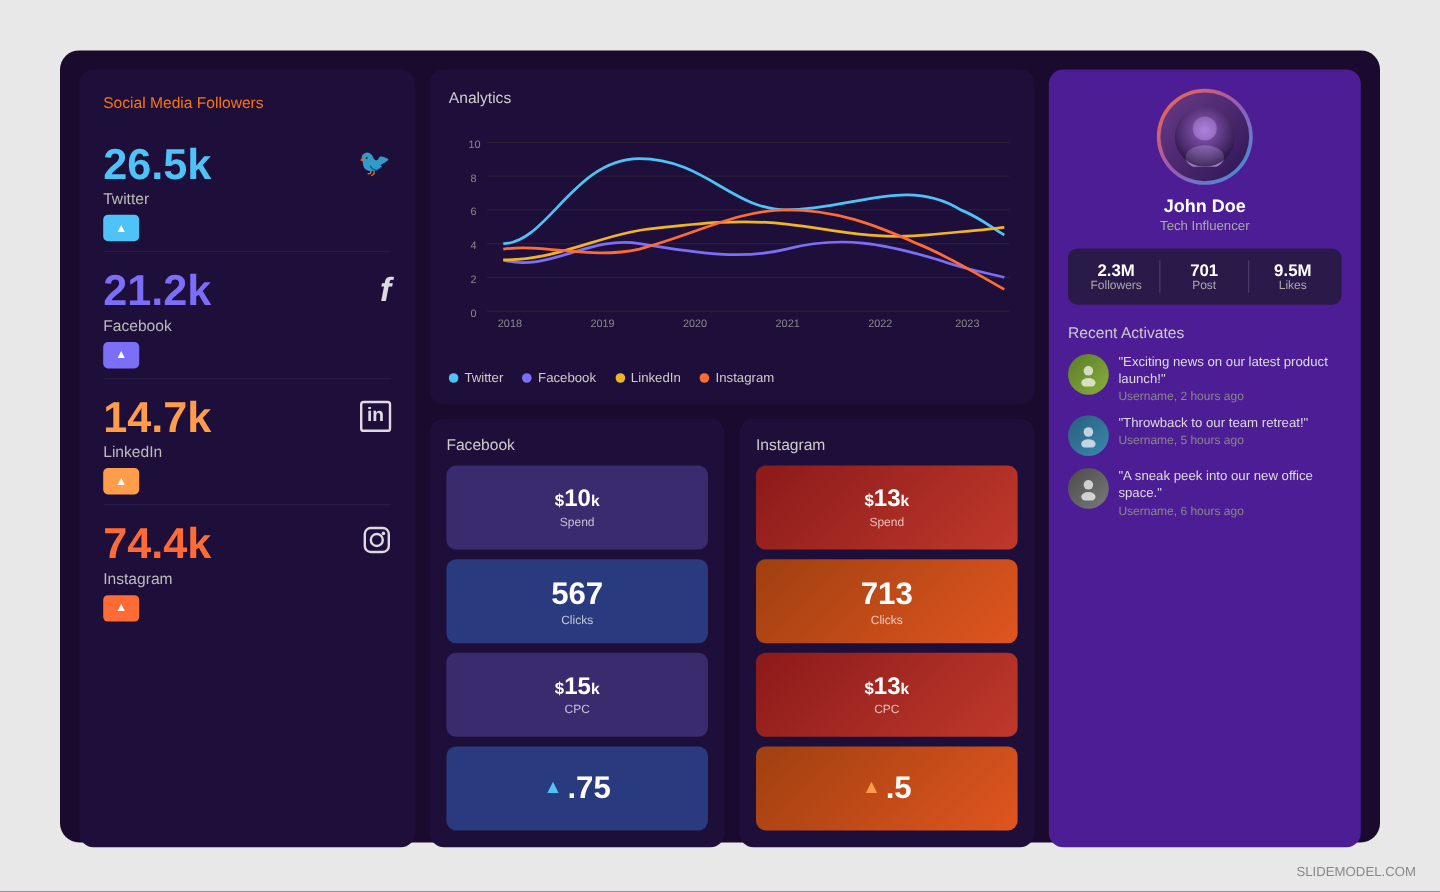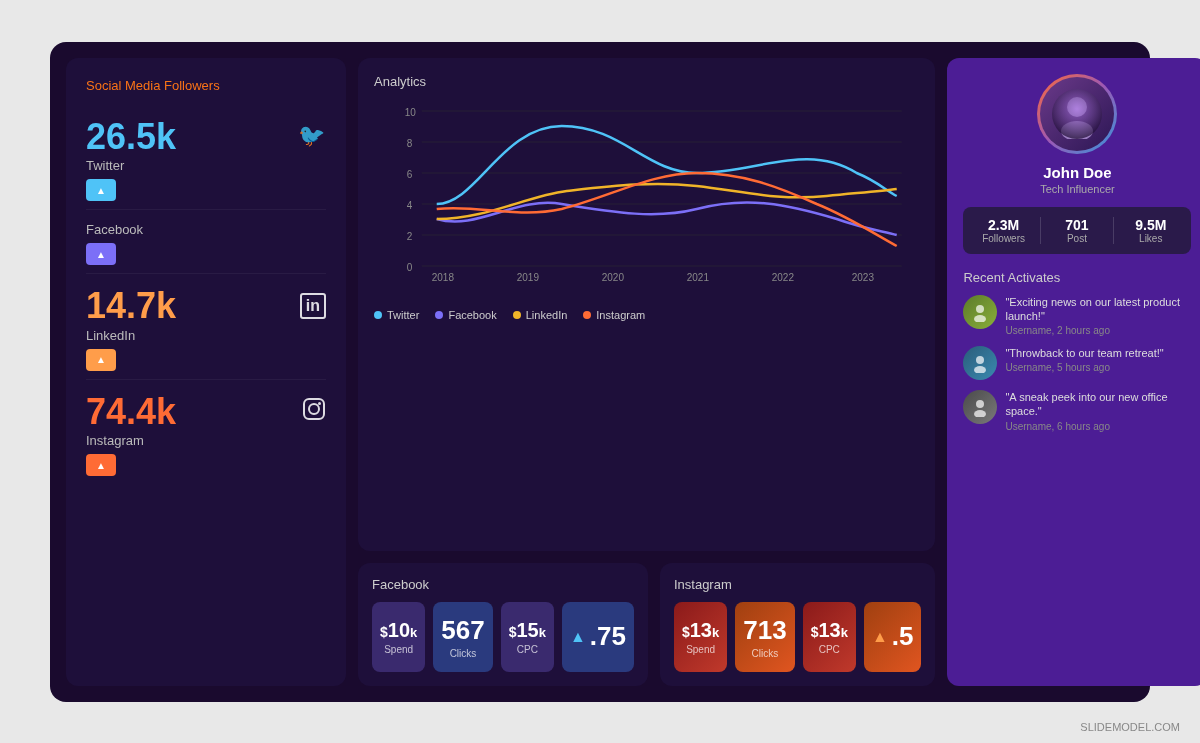--- a/index.html
+++ b/index.html
@@ -144,21 +144,21 @@
       padding: 14px;
     }
     .platform-title {
       color: #ccc;
       font-size: 13px;
       font-weight: 500;
       margin-bottom: 10px;
     }
     .metric-grid {
       display: grid;
-      grid-template-columns: 1fr 1fr 1fr 1fr;
+      grid-template-columns: 1fr;
       gap: 8px;
     }
     .metric-box {
       border-radius: 8px;
       padding: 10px 8px;
       display: flex;
       flex-direction: column;
       align-items: center;
       justify-content: center;
       min-height: 70px;
@@ -325,20 +325,24 @@
       <div class="social-item">
         <div class="social-row">
           <div class="social-number twitter-num">26.5k</div>
           <div class="social-icon">🐦</div>
         </div>
         <div class="social-label">Twitter</div>
         <button class="trend-btn trend-up-blue"></button>
       </div>
 
       <div class="social-item">
+        <div class="social-row">
+          <div class="social-number facebook-num">21.2k</div>
+          <div class="social-icon" style="font-size:28px;font-weight:700;font-style:italic;">f</div>
+        </div>
         <div class="social-label">Facebook</div>
         <button class="trend-btn trend-up-purple"></button>
       </div>
 
       <div class="social-item">
         <div class="social-row">
           <div class="social-number linkedin-num">14.7k</div>
           <div class="social-icon" style="font-size:16px;font-weight:700;border:2px solid #fff;border-radius:3px;padding:2px 4px;">in</div>
         </div>
         <div class="social-label">LinkedIn</div>

